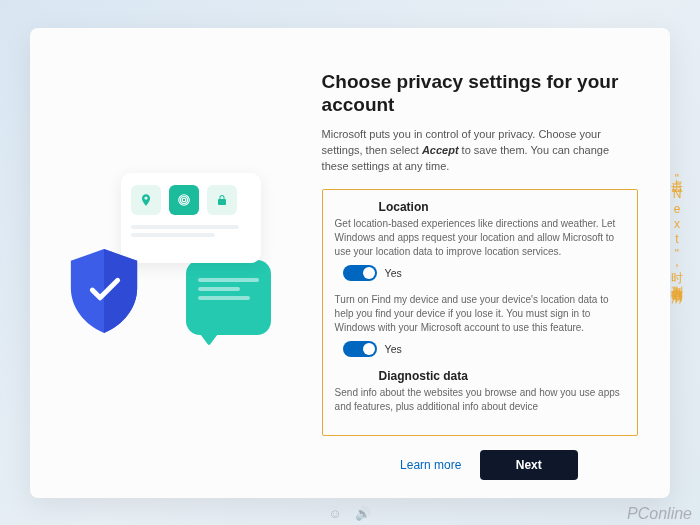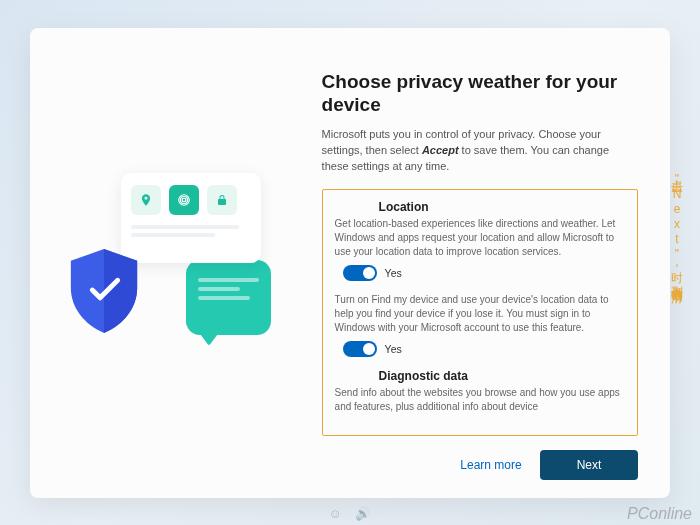--- a/index.html
+++ b/index.html
@@ -76,30 +76,30 @@
     .toggle {
       width: 34px; height: 16px; background:#0067c0; border-radius: 10px;
       position: relative; cursor: pointer;
     }
     .toggle::after{
       content:''; position:absolute; right:2px; top:2px;
       width:12px; height:12px; background:#fff; border-radius:50%;
     }
     .toggle-label { font-size: 10.5px; color:#333;}
     .footer {
-      display:flex; justify-content:flex-end; gap:0;
+      display:flex; justify-content:center; gap:0;
       padding-top: 14px;
     }
     .btn {
       min-width: 98px; height: 30px; border-radius: 4px;
       font-size: 12px; display:flex; align-items:center; justify-content:center;
       cursor:pointer; border:none;
     }
     .btn-secondary { background: transparent; color:#0067c0; font-weight:500;}
-    .btn-primary { background:#0c4a6e; color:#fff; font-weight:400;}
+    .btn-primary { background:#0f172a; color:#fff; font-weight:700;}
     .annotation {
       position: absolute; right: 16px; top: 170px;
       writing-mode: vertical-rl; text-orientation: upright;
       font-size: 12px; color:#e8a838; letter-spacing: 1px;
       line-height: 1.2;
     }
     .watermark {
       position:absolute; right:8px; bottom:2px;
       font-size: 16px; color: rgba(120,120,120,0.5);
       font-style: italic; font-weight:300;
@@ -149,21 +149,21 @@
       </div>
       <svg class="shield" viewBox="0 0 80 90">
         <path d="M40 2 L74 14 V42 C74 62 60 80 40 88 C20 80 6 62 6 42 V14 Z" fill="#3b5de8"></path>
         <path d="M40 2 L74 14 V42 C74 62 60 80 40 88 V2 Z" fill="#2f4bd6"></path>
         <path d="M28 44 L36 52 L54 34" stroke="#fff" stroke-width="5" fill="none" stroke-linecap="round" stroke-linejoin="round"></path>
       </svg>
     </div>
   </div>
 
   <div class="right-pane">
-    <h1 class="title">Choose privacy weather for your device</h1>
+    <h1 class="title">Choose privacy settings for your account</h1>
     <p class="subtitle">
       <span>Microsoft puts you in control of your privacy. Choose your settings, then select </span><b>Accept</b><span> to save them. You can change these settings at any time.</span>
     </p>
 
     <div class="highlight-box">
       <div class="setting">
         <div class="setting-title">Location</div>
         <div class="setting-desc">Get location-based experiences like directions and weather. Let Windows and apps request your location and allow Microsoft to use your location data to improve location services.</div>
         <div class="toggle-row">
           <div class="toggle"></div>

